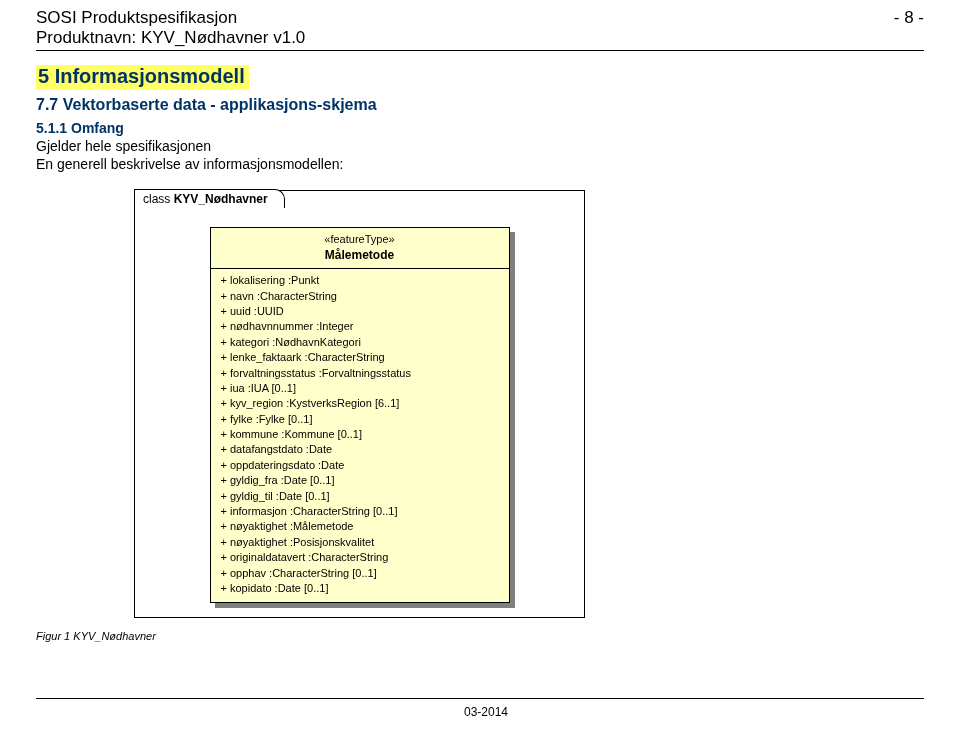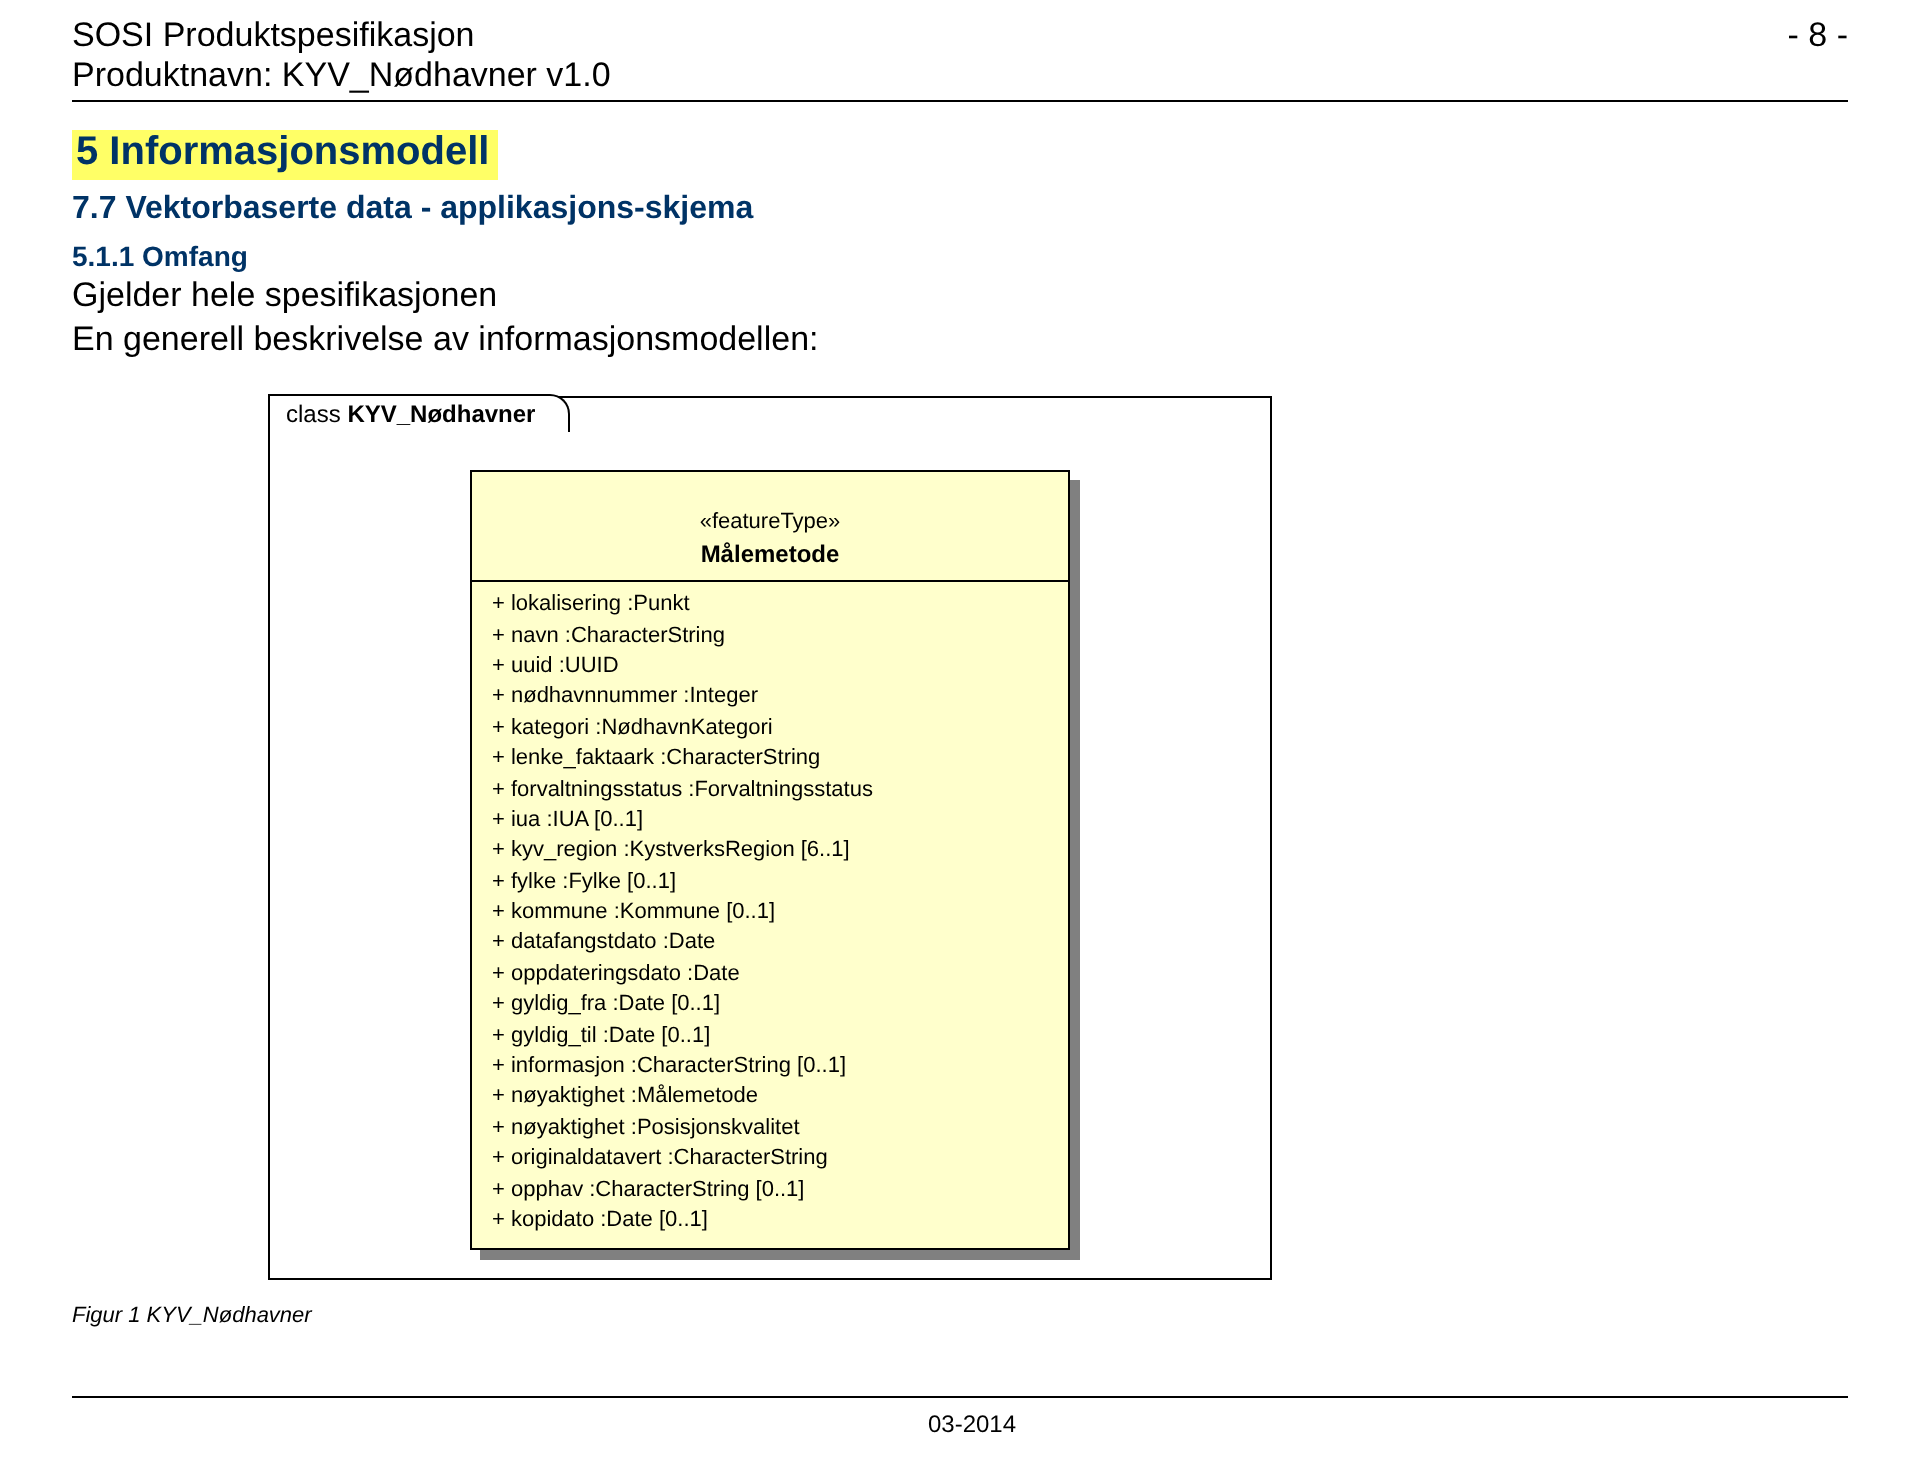--- a/index.html
+++ b/index.html
@@ -42,25 +42,25 @@
     font-weight: 700;
     color: #003366;
     margin-top: 6px;
   }
   .sub2 {
     font-size: 14px;
     font-weight: 700;
     color: #003366;
     margin-top: 6px;
   }
-  .para { font-size: 17px; margin-top: 2px; }
+  .para { font-size: 14px; margin-top: 2px; }
 
   .diagram-wrap {
     position: relative;
-    width: 502px;
+    width: 451px;
     margin: 18px 0 0 98px;
     border: 1px solid #000;
     background: #fff;
     padding-bottom: 14px;
   }
   
   .tab {
     display: inline-block;
     border: 1px solid #000;
     border-bottom: none;
@@ -90,21 +90,20 @@
     position: relative;
     border: 1px solid #000;
     background: #ffffcc;
     font-size: 11px;
     line-height: 1.4;
   }
   .uml-head {
     text-align: center;
     padding: 4px 6px 4px 6px;
     border-bottom: 1px solid #000;
-    margin-top: 14px;
   }
   .uml-head .stereotype { font-size: 11px; }
   .uml-head .classname { font-weight: 700; font-size: 12px; }
   .uml-body {
     padding: 4px 10px 6px 10px;
     white-space: nowrap;
     font-family: Arial, Helvetica, sans-serif;
   }
   .uml-body div { font-size: 11px; }
 

